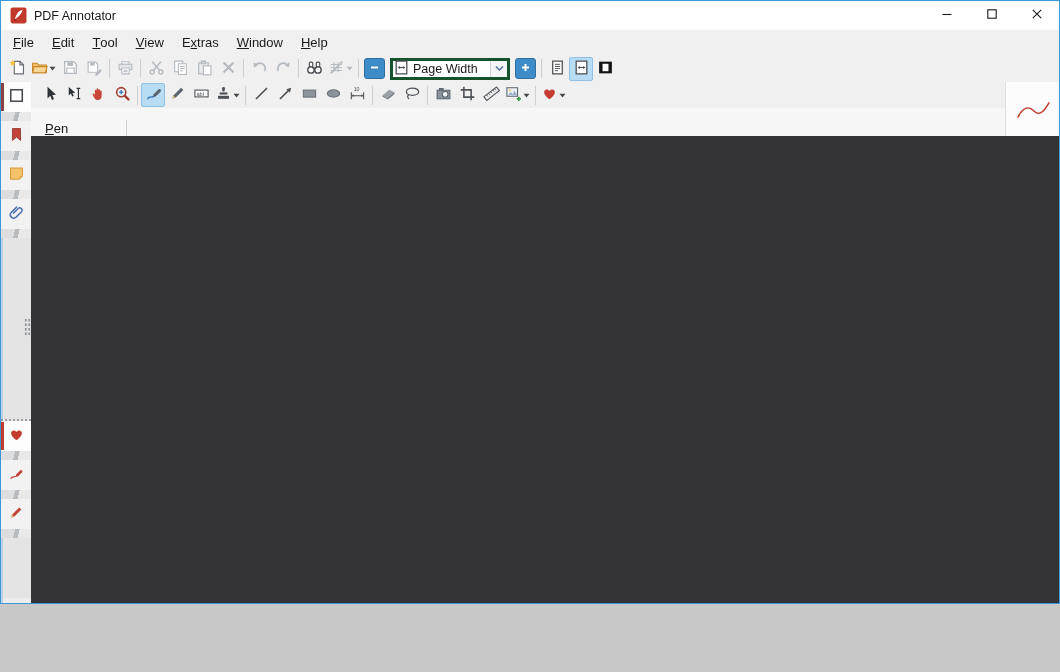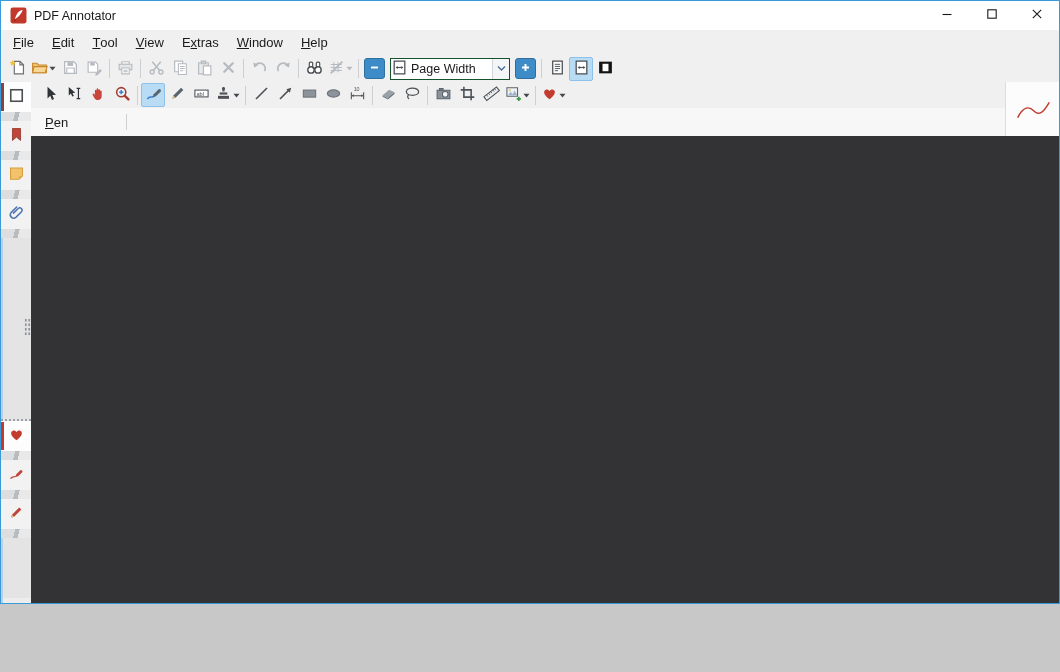--- a/index.html
+++ b/index.html
@@ -19,42 +19,42 @@
   .toolbar{display:flex;align-items:center;background:#f0f0f0}
   .tb1{height:27px;padding-left:4px}
   .tb2{height:26px;padding-left:7px}
   .tb-btn{min-width:24px;height:24px;display:flex;align-items:center;justify-content:center;
     border:1px solid transparent;border-radius:2px;padding:0 1px;box-sizing:border-box}
   .tb-btn.sel{background:#b9dcf5;border-color:#8fc0e8}
   .tb-btn .caret{display:flex;margin-left:1px}
   .vsep{width:1px;height:19px;background:#cdd0d3;margin:0 3px;flex:0 0 1px}
   .accent{width:21px;height:21px;background:#3e8cc7;border:1px solid #2f6fa0;border-radius:3px;
     display:flex;align-items:center;justify-content:center;margin:0 2px;box-sizing:border-box}
-  .combo{display:flex;align-items:center;width:120px;height:22px;background:#fff;border:1px solid #14532d;margin:0 3px;box-sizing:border-box}
+  .combo{display:flex;align-items:center;width:120px;height:22px;background:#fff;border:3px solid #14532d;margin:0 3px;box-sizing:border-box}
   .combo .ctxt{flex:1;font-size:12.5px;padding-left:3px;white-space:nowrap;overflow:hidden}
   .combo .cdd{width:16px;height:100%;display:flex;align-items:center;justify-content:center;border-left:1px solid #d2d6da;background:#f4f5f6}
   
   .mainrow{display:flex;height:562px}
   .sidebar{width:30px;background:#e9e9ea;display:flex;flex-direction:column}
   .tab{width:30px;height:30px;background:#f2f2f3;display:flex;align-items:center;justify-content:center;position:relative;flex:0 0 auto}
   .tab.active{background:#fdfdfd}
   .tab .bar{position:absolute;left:0;top:1px;bottom:1px;width:3px}
   .tab-div{height:9px;flex:0 0 auto;background:linear-gradient(105deg,#dddee0 0 44%,#b9bcbf 44% 58%,#e9e9ea 58%)}
   .sb-fill{border-left:2px solid #b9d0e6;background:#e4e4e5;position:relative}
   .f1{flex:3}.f2{flex:1}
   .grip-dots{position:absolute;right:0px;top:44%;width:7px;height:19px;
     background-image:radial-gradient(circle,#8f9498 1px,transparent 1.3px);background-size:3.5px 4.5px}
   .dotted{border-top:2px dotted #9aa0a6;flex:0 0 0}
   .scrolls{height:46px;background:#ededee;display:flex;flex-direction:column;align-items:center;justify-content:flex-end;
     padding-bottom:2px;border-left:2px solid #b9d0e6;box-sizing:border-box;gap:2px}
   .scroll-up{width:22px;height:19px;background:#ececed;border:1px solid #c2c5c8;display:flex;align-items:center;justify-content:center;box-sizing:border-box}
   .scroll-down{width:22px;height:15px;display:flex;align-items:center;justify-content:center}
   
   .rightcol{flex:1;display:flex;flex-direction:column;position:relative;min-width:0}
-  .penbar{height:28px;background:#f7f7f8;display:flex;align-items:center;padding-left:14px;font-size:13px}
+  .penbar{height:28px;background:#f7f7f8;display:flex;align-items:flex-end;padding-left:14px;font-size:13px}
   .penbar u{text-decoration:underline}
   .penbar .vsep{height:16px;margin-left:58px}
   .canvas{flex:1;background:#333336}
   .style-preview{position:absolute;top:0;right:0;width:53px;height:54px;background:#fcfcfd;border-left:1px solid #dcdcdc;
     display:flex;align-items:center;justify-content:center}
   
   .statusbar{height:27px;background:#f0f0f0;position:relative;display:flex;align-items:center}
   .nav-group{position:absolute;left:50%;transform:translateX(-50%);display:flex;align-items:center;height:100%}
   .sb-btn{min-width:22px;height:22px;display:flex;align-items:center;justify-content:center;border:1px solid transparent;box-sizing:border-box}
   .page-input{width:24px;height:18px;border:1px solid #c0c4c8;background:#fbfcfd;margin:0 3px;font-size:11px;text-align:center;font-family:inherit}

